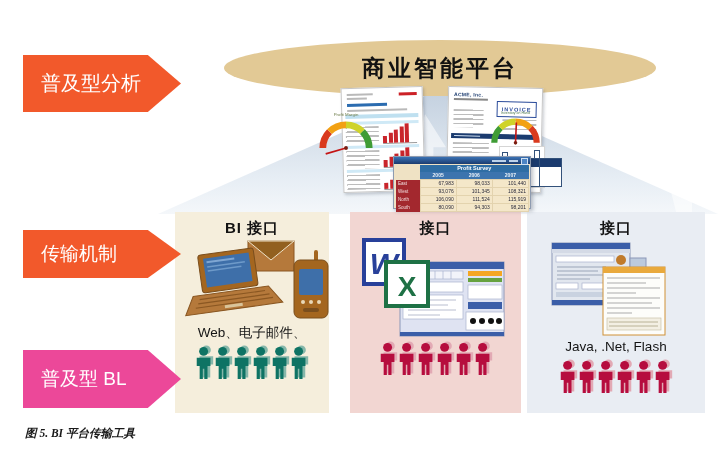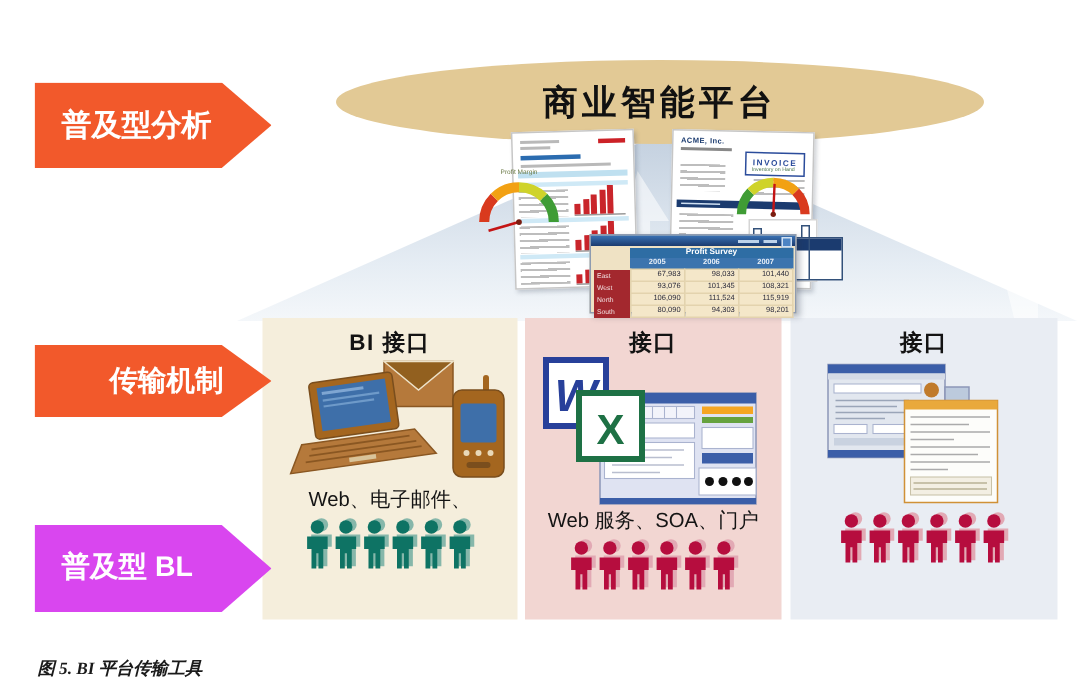--- a/index.html
+++ b/index.html
@@ -1,24 +1,24 @@
 <!DOCTYPE html>
 <html><head>
 <meta charset="utf-8">
 <style>
   html,body{margin:0;padding:0;background:#fff;}
   .canvas{position:relative;width:721px;height:452px;background:#fff;overflow:hidden;
           font-family:"Liberation Sans",sans-serif;}
 
   
-  .arrow{position:absolute;left:23px;width:158px;background:#F2592B;color:#fff;font-weight:bold;
+  .arrow{position:absolute;left:23px;width:158px;background:#F2592B;color:#fff;font-weight:normal;
          display:flex;flex-direction:column;justify-content:center;box-sizing:border-box;
          padding-left:18px;clip-path:polygon(0 0,79% 0,100% 50%,79% 100%,0 100%);z-index:7;}
   .arrow1{top:55px;height:57px;font-size:20px;}
-  .arrow2{top:230px;height:48px;font-size:19px;align-items:center;}
+  .arrow2{top:230px;height:48px;font-size:19px;}
   .arrow3{top:350px;height:58px;font-size:19px;line-height:1.25;}
 
   
   .ellipse{position:absolute;left:224px;top:40px;width:432px;height:56px;border-radius:50%;
            background:#E2C995;display:flex;align-items:center;justify-content:center;
            font-size:23px;font-weight:bold;color:#111;letter-spacing:3px;z-index:3;}
 
   
   .fan{position:absolute;left:158px;top:90px;width:560px;height:124px;z-index:1;
        clip-path:polygon(50% 0,0 100%,100% 100%);
@@ -79,49 +79,49 @@
   .pstable th,.pstable td{padding:0 2px;height:7px;font-size:5px;line-height:7px;overflow:hidden;white-space:nowrap;}
   .pstable .ttl{background:#2E6DA4;color:#fff;font-weight:bold;text-align:center;font-size:5.5px;}
   .pstable .yr{background:#3C74AE;color:#E8F0F8;text-align:center;}
   .pstable .corner{background:transparent;}
   .pstable td.rl{background:#A3282E;color:#F2DFE0;font-size:4.5px;}
   .pstable td.rv{background:#F4E7C9;color:#2A2A3A;text-align:right;border:.5px solid #E3D3AE;}
   .pstable col.c0{width:24px}.pstable col.cy{width:36px}
 
   
   .col{position:absolute;top:212px;height:201px;z-index:3;display:flex;flex-direction:column;align-items:center;box-sizing:border-box;}
-  .col1{left:175px;width:170px;background:#F5EEDC;}
+  .col1{left:175px;width:154px;background:#F5EEDC;}
   .col2{left:350px;width:171px;background:#F2D6D2;}
   .col3{left:527px;width:178px;background:#E9EDF3;}
   .colhead{margin-top:7px;font-size:15px;font-weight:bold;color:#131313;letter-spacing:1px;}
   .coltext{text-align:right;font-size:13.5px;color:#141414;line-height:1.3;}
   .coltext span{display:block;}
   .people{display:flex;justify-content:center;margin-top:3px;}
   .people svg{margin:0 -1px;}
 
   
-  .caption{position:absolute;left:25px;top:438px;font-family:"Liberation Serif",serif;
+  .caption{position:absolute;left:25px;top:426px;font-family:"Liberation Serif",serif;
            font-style:italic;font-weight:600;font-size:11.5px;color:#1A1A1A;z-index:7;}
 </style>
 </head>
 <body>
 
 <div class="canvas">
 
   <div class="fan"></div>
   <div class="bgarrow bga1"></div>
   <div class="bgarrow bga2"></div>
 
   <div class="arrow arrow1" style="background: rgb(242, 89, 43);">
     <span>普及型分析</span>
   </div>
   <div class="arrow arrow2" style="background: rgb(242, 89, 43);">
     <span>传输机制</span>
   </div>
-  <div class="arrow arrow3" style="background: #d946ef;">
+  <div class="arrow arrow3" style="background: #ec4899;">
     <span>普及型 BL</span>
   </div>
 
   <div class="ellipse" style="background: rgb(226, 201, 149);">
     <span>商业智能平台</span>
   </div>
 
   <div class="doc doc1">
     <div class="ln" style="left:5px;top:5px;width:26px"></div>
     <div class="ln" style="left:5px;top:9px;width:20px"></div>
@@ -372,23 +372,20 @@
       </g>
       <g>
         <rect x="8" y="2" width="40" height="44" fill="#fff" stroke="#28409A" stroke-width="4"></rect>
         <text x="28" y="36" text-anchor="middle" font-size="30" font-weight="bold" font-style="italic" fill="#28409A">W</text>
       </g>
       <g>
         <rect x="30" y="24" width="42" height="44" fill="#fff" stroke="#1E7145" stroke-width="4"></rect>
         <text x="51" y="58" text-anchor="middle" font-size="28" font-weight="bold" fill="#1E7145">X</text>
       </g>
     </svg>
-    <div class="coltext">
-      <span>Web 服务、SOA、门户</span>
-    </div>
     <div class="people">
         <svg class="person" width="21" height="37" viewBox="0 0 23 37">
           <g fill="#E2A9B4" transform="translate(3,-1.6)">
             <circle cx="10.5" cy="5.2" r="4.9"></circle>
             <path d="M3 12.2h15v9h-3.2v14.3h-3.5V24.3h-1.6v11.2H6.2V21.2H3z"></path>
           </g>
           <g fill="#B60D3E">
             <circle cx="10.5" cy="5.2" r="4.9"></circle>
             <path d="M3 12.2h15v9h-3.2v14.3h-3.5V24.3h-1.6v11.2H6.2V21.2H3z"></path>
           </g>
@@ -463,20 +460,23 @@
       </g>
       <rect x="94" y="20" width="16" height="70" fill="#BCCADD" stroke="#8C97B8"></rect>
       <g>
         <rect x="67" y="29" width="62" height="68" fill="#FDFDFA" stroke="#D09136"></rect>
         <rect x="67" y="29" width="62" height="6" fill="#E9A93C"></rect>
         <path d="M71 40 H124 M71 45 H110 M71 50 H124 M71 55 H100 M71 60 H124 M71 65 H116 M71 70 H124 M71 75 H96" stroke="#ABABAB" stroke-width="1"></path>
         <rect x="71" y="80" width="54" height="12" fill="#F3EFE3" stroke="#C9C2A8" stroke-width=".7"></rect>
         <path d="M73 84 H122 M73 88 H122" stroke="#B9B296" stroke-width="1"></path>
       </g>
     </svg>
+    <div class="coltext">
+      <span>Java, .Net, Flash</span>
+    </div>
     <div class="people">
         <svg class="person" width="21" height="37" viewBox="0 0 23 37">
           <g fill="#E2A9B4" transform="translate(3,-1.6)">
             <circle cx="10.5" cy="5.2" r="4.9"></circle>
             <path d="M3 12.2h15v9h-3.2v14.3h-3.5V24.3h-1.6v11.2H6.2V21.2H3z"></path>
           </g>
           <g fill="#B60D3E">
             <circle cx="10.5" cy="5.2" r="4.9"></circle>
             <path d="M3 12.2h15v9h-3.2v14.3h-3.5V24.3h-1.6v11.2H6.2V21.2H3z"></path>
           </g>

